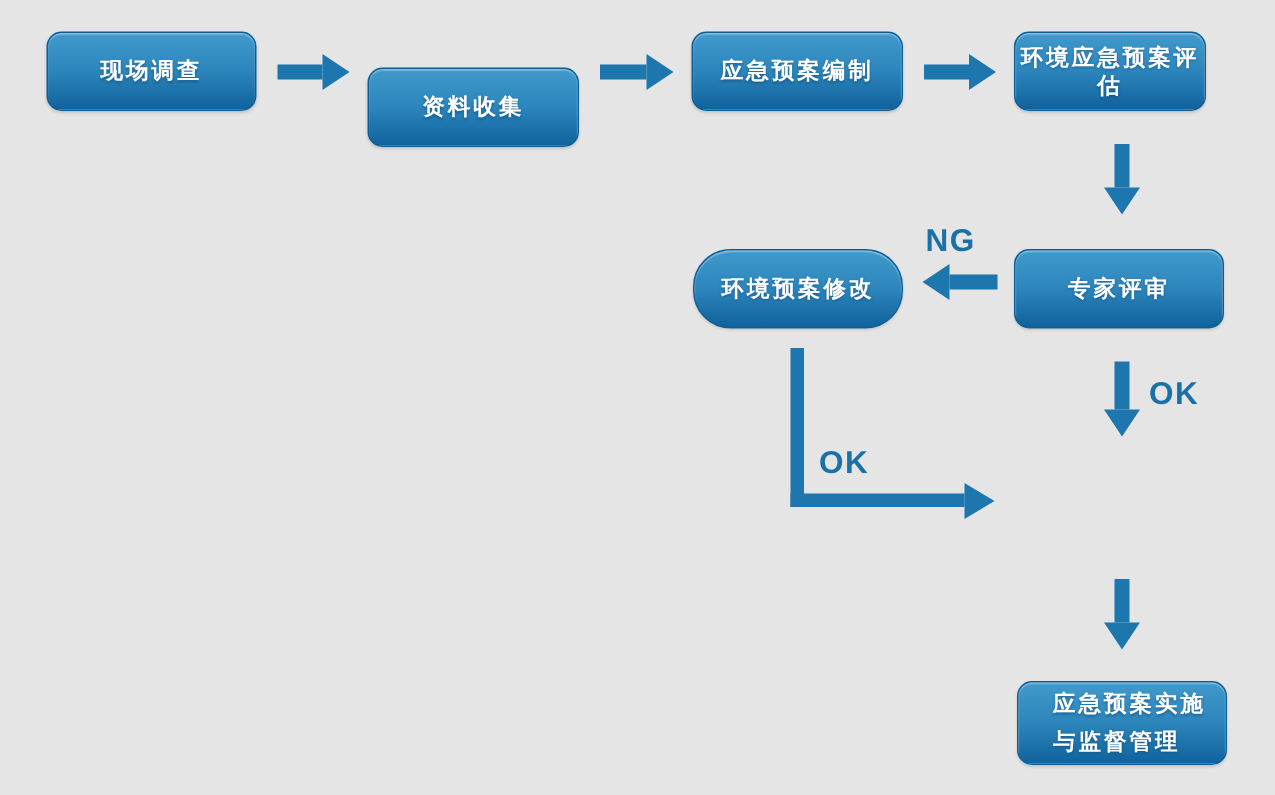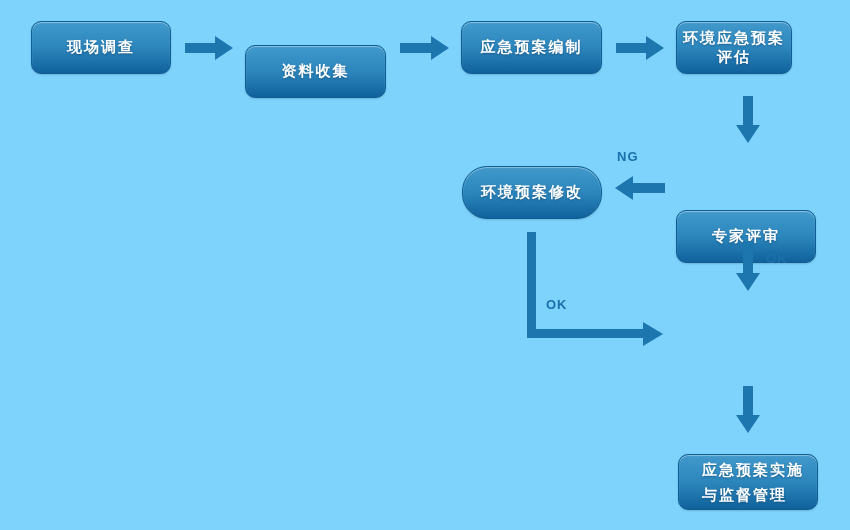--- a/index.html
+++ b/index.html
@@ -4,21 +4,21 @@
 <style>
   html, body {
     margin: 0;
     padding: 0;
     background: #ffffff;
   }
   .canvas {
     position: relative;
     width: 850px;
     height: 530px;
-    background: #7dd3fc;
+    background: #e5e5e5;
     font-family: "Liberation Sans", "DejaVu Sans", sans-serif;
     overflow: hidden;
   }
 
   
   .node {
     position: absolute;
     display: flex;
     align-items: center;
     justify-content: center;
@@ -32,22 +32,22 @@
     font-weight: bold;
     letter-spacing: 2px;
     text-align: center;
     text-shadow: 0 1px 2px rgba(10,50,90,0.45);
   }
   .node-label { display: inline-block; }
 
   #node-site-survey      { left: 31px;  top: 21px;  width: 140px; height: 53px; }
   #node-data-collection  { left: 245px; top: 21px;  width: 141px; height: 53px; margin-top: 24px; }
   #node-plan-compilation { left: 461px; top: 21px;  width: 141px; height: 53px; text-align: right; }
-  #node-plan-assessment  { left: 676px; top: 21px;  width: 116px; height: 53px; font-family: Liberation Mono, monospace; }
-  #node-expert-review    { left: 676px; top: 166px; width: 140px; height: 53px; margin-top: 44px; }
+  #node-plan-assessment  { left: 676px; top: 21px;  width: 128px; height: 53px; font-family: Liberation Mono, monospace; }
+  #node-expert-review    { left: 676px; top: 166px; width: 140px; height: 53px; }
   #node-plan-revision    { left: 462px; top: 166px; width: 140px; height: 53px; border-radius: 25px; }
   #node-plan-filing      { left: 676px; top: 310px; width: 140px; height: 54px; }
   #node-implementation   { left: 678px; top: 454px; width: 140px; height: 56px;
                            justify-content: flex-start; text-align: left; padding-left: 23px; }
   #node-implementation .node-label { white-space: pre-line; line-height: 25px; }
 
   
   .arrow-right, .arrow-left {
     position: absolute;
     display: flex;
@@ -98,21 +98,21 @@
     width: 0; height: 0;
     border-top: 12px solid transparent;
     border-bottom: 12px solid transparent;
     border-left: 20px solid #1d76ae;
   }
 
   
   .edge-label {
     position: absolute;
     color: #1a71aa;
-    font-size: 13px;
+    font-size: 21px;
     font-weight: bold;
     letter-spacing: 1px;
   }
   #label-ng       { left: 617px; top: 149px; }
   #label-ok-left  { left: 546px; top: 297px; }
   #label-ok-right { left: 766px; top: 251px; }
 </style>
 </head>
 <body>
 

